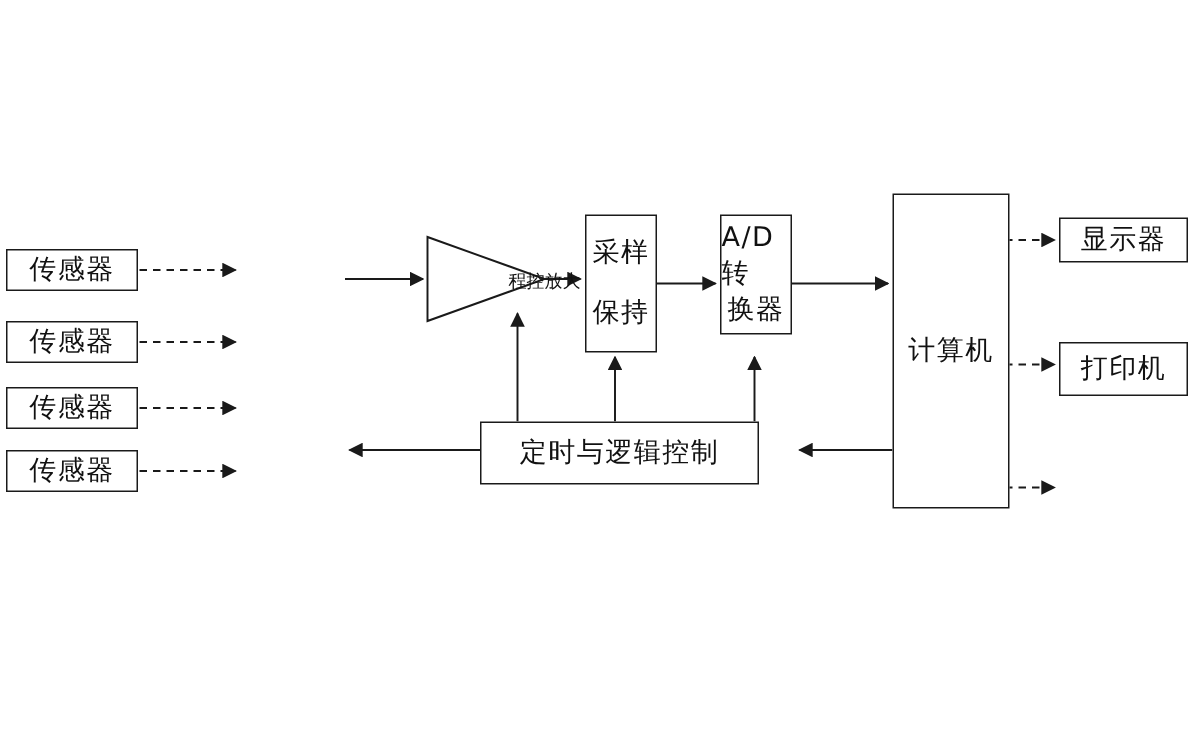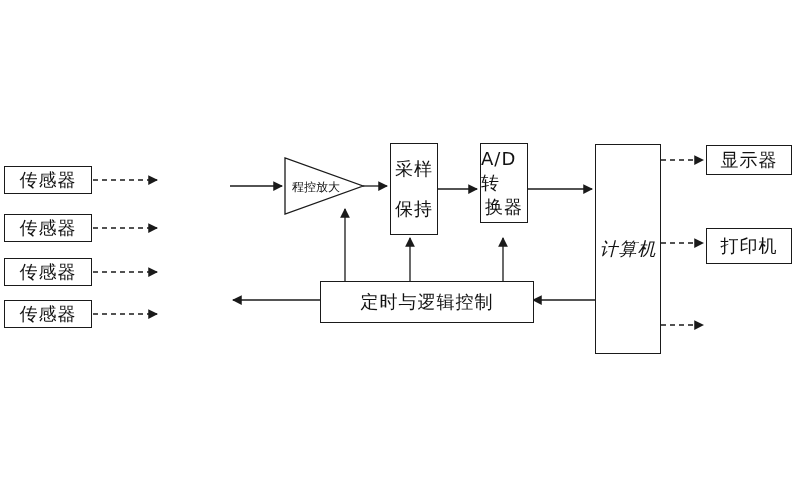--- a/index.html
+++ b/index.html
@@ -37,20 +37,21 @@
     line-height: 1.35;
   }
   .box .line { letter-spacing: 1px; }
   .amp-label {
     position: absolute;
     z-index: 3;
     font-size: 12px;
     color: #111111;
     letter-spacing: 0px;
     text-align: center;
+    padding-left: 47px;
   }
 </style>
 </head>
 <body>
 
 <div class="canvas">
 
   <svg class="wires" width="800" height="500" viewBox="0 0 800 500">
     <defs>
       <marker id="arrow" viewBox="0 0 10 10" refX="9" refY="5" markerWidth="7.5" markerHeight="7.5" orient="auto-start-reverse">
@@ -105,28 +106,28 @@
   <div class="box" style="left:390px; top:143px; width:48px; height:92px;gap:16px;">
     <span class="line">采样</span>
     <span class="line">保持</span>
   </div>
 
   <div class="box" style="left:480px; top:143px; width:48px; height:80px;">
     <span class="line">A/D转</span>
     <span class="line">换器</span>
   </div>
 
-  <div class="box" style="left:595px; top:144px; width:66px; height:210px;font-style:italic;">
+  <div class="box" style="left:595px; top:129px; width:78px; height:210px;">
     <span class="line">计算机</span>
   </div>
 
   <div class="box" style="left:706px; top:145px; width:86px; height:30px;">
     <span class="line">显示器</span>
   </div>
   <div class="box" style="left:706px; top:228px; width:86px; height:36px;">
     <span class="line">打印机</span>
   </div>
 
-  <div class="box" style="left:320px; top:281px; width:214px; height:42px;">
+  <div class="box" style="left:320px; top:281px; width:186px; height:42px;">
     <span class="line">定时与逻辑控制</span>
   </div>
 
 </div>
 
 </body></html>

